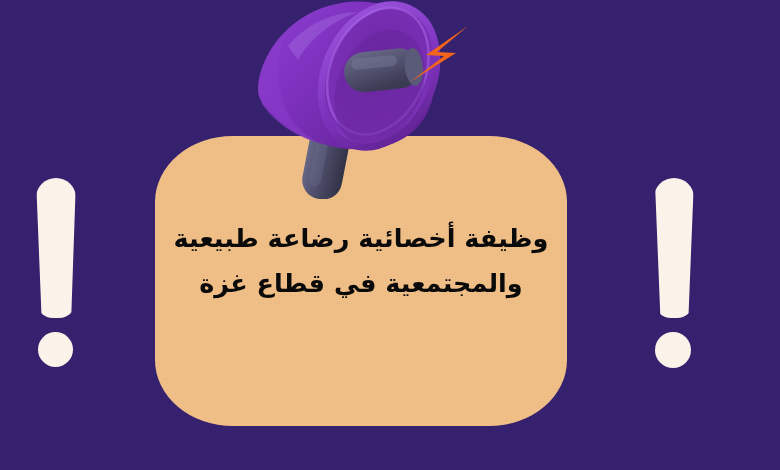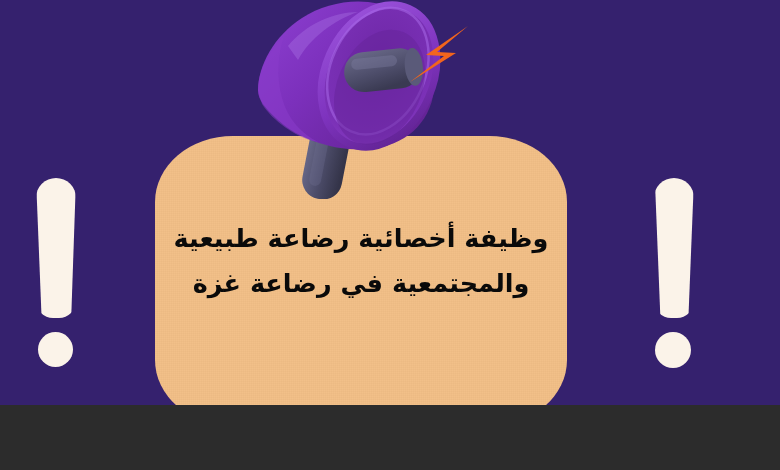--- a/index.html
+++ b/index.html
@@ -3,21 +3,21 @@
 <meta charset="utf-8">
 <style>
   html, body {
     margin: 0;
     padding: 0;
     background: #2c2c2c;
   }
   #poster {
     position: relative;
     width: 780px;
-    height: 405px;
+    height: 470px;
     overflow: hidden;
     background: #35216E;
     font-family: "DejaVu Sans", "Liberation Sans", sans-serif;
   }
 
   
   .excl {
     position: absolute;
   }
   .excl .stem {
@@ -121,21 +121,21 @@
   </div>
 
   <div class="excl excl-right">
     <div class="stem"></div>
     <div class="dot"></div>
   </div>
 
   <div id="card">
     <div id="headline">
       <span class="ln">وظيفة أخصائية رضاعة طبيعية</span>
-      <span class="ln">والمجتمعية في رضاعة غزة</span>
+      <span class="ln">والمجتمعية في قطاع غزة</span>
     </div>
   </div>
 
   <div id="megaphone">
     <svg width="230" height="205" viewBox="0 0 230 205" xmlns="http://www.w3.org/2000/svg">
       <defs>
         <linearGradient id="coneG" x1="0" y1="0.1" x2="1" y2="0.9">
           <stop offset="0%" stop-color="#8C3FD0"></stop>
           <stop offset="40%" stop-color="#7C30BC"></stop>
           <stop offset="100%" stop-color="#60218F"></stop>

